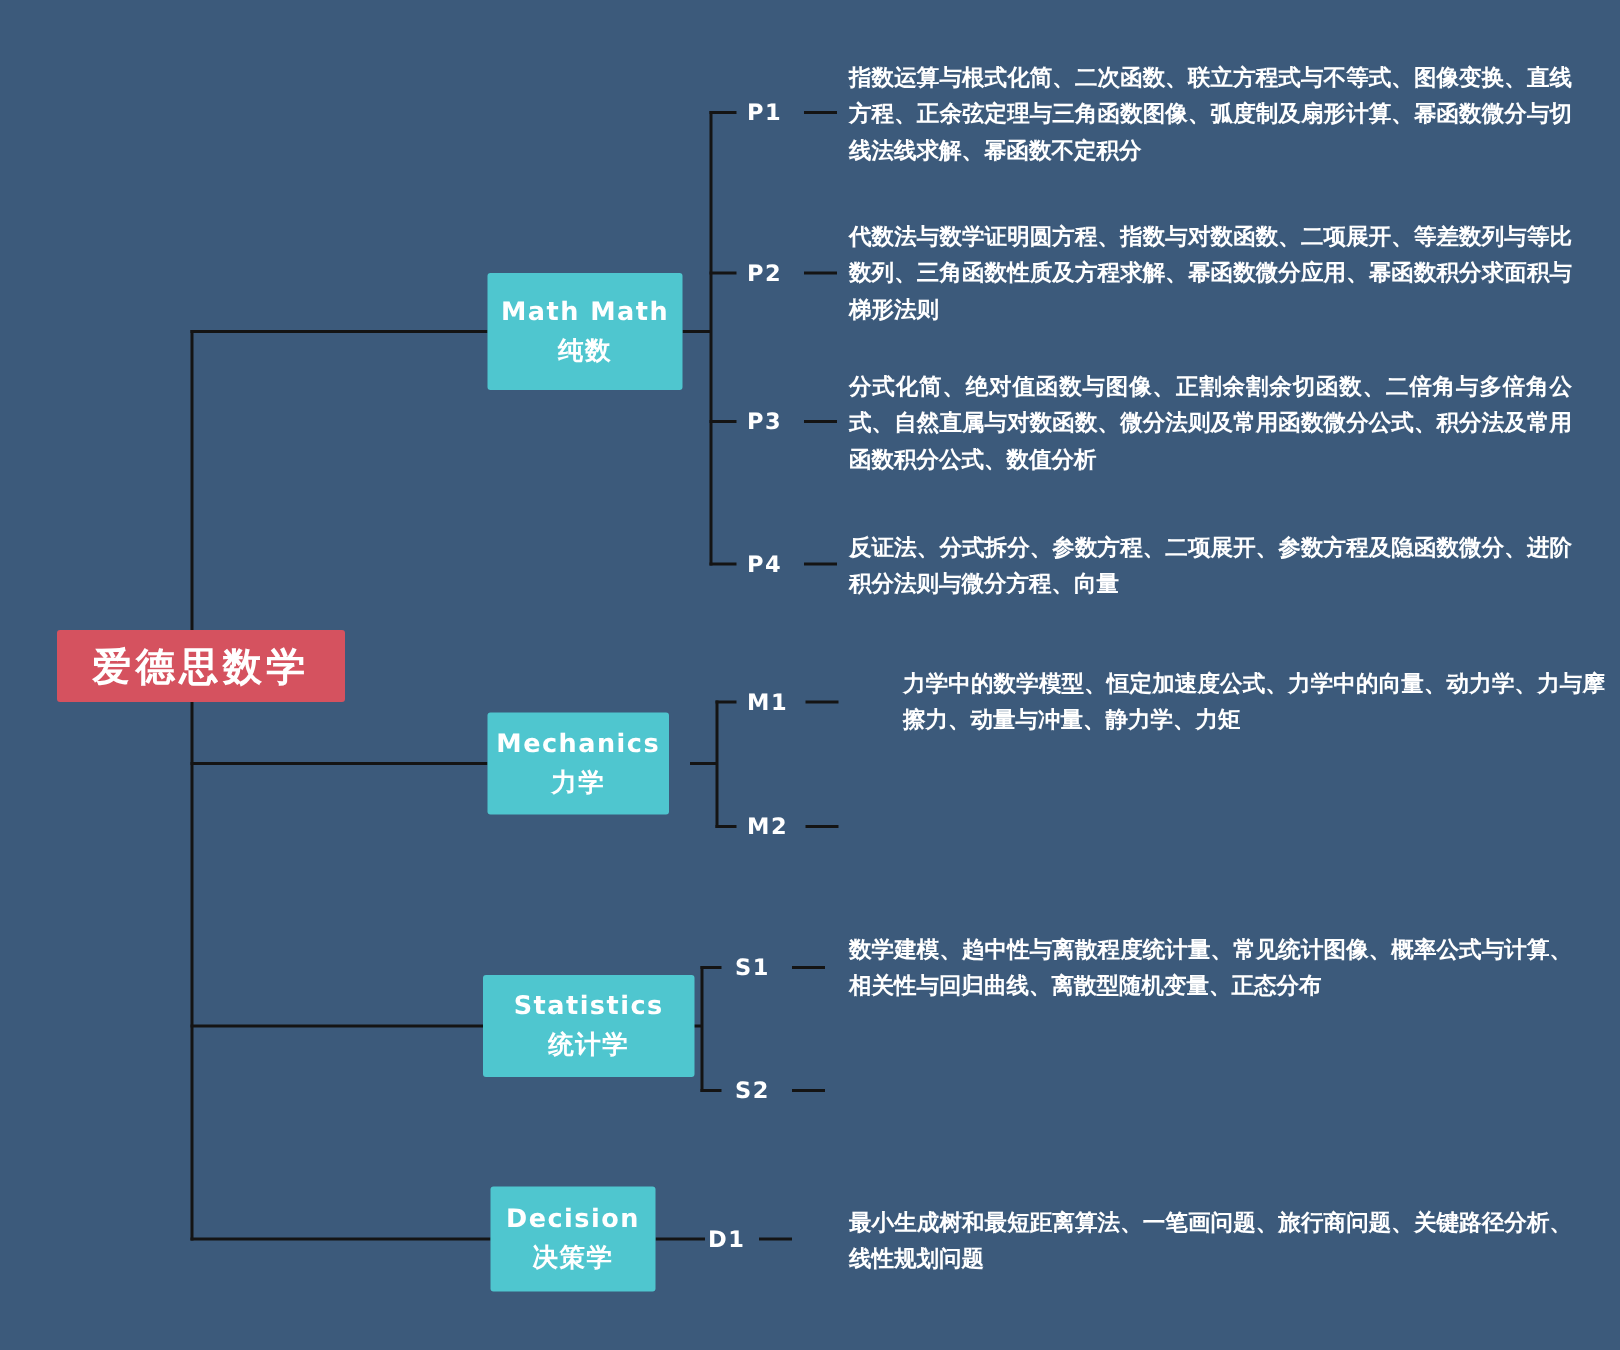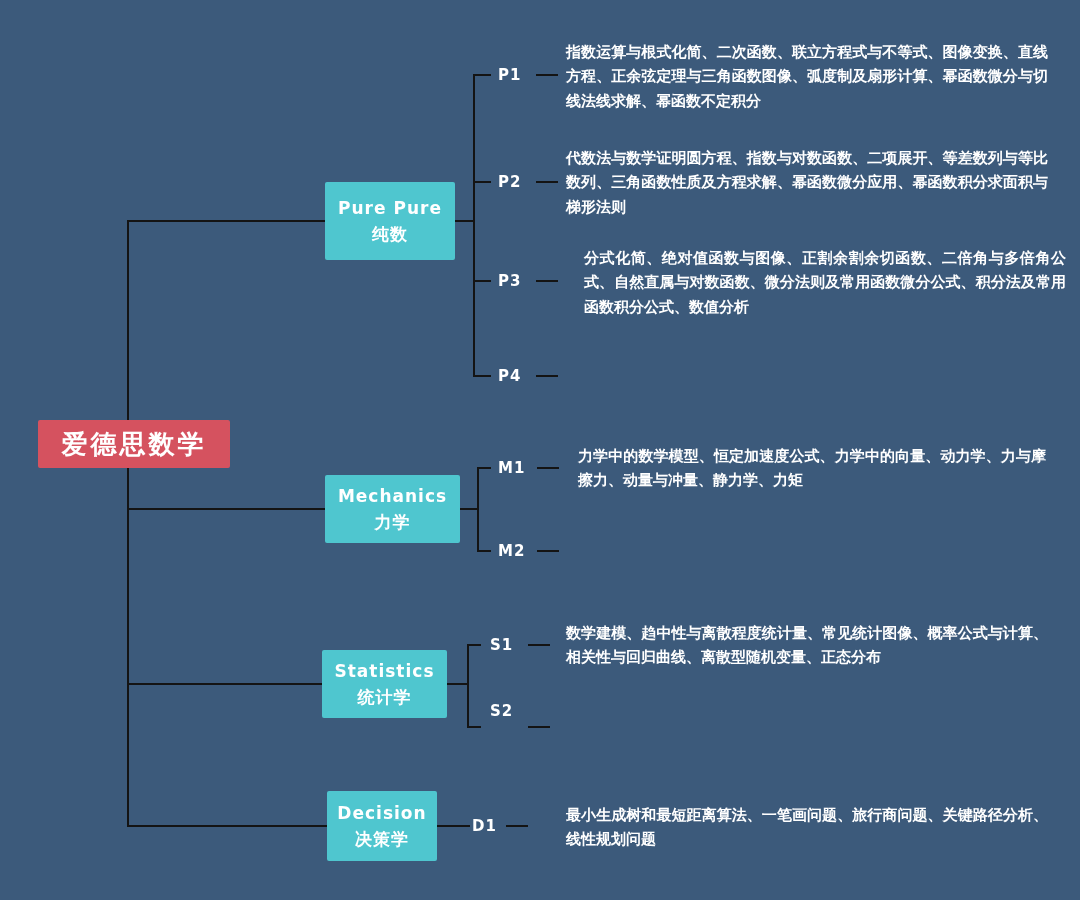--- a/index.html
+++ b/index.html
@@ -65,21 +65,21 @@
   .desc {
     position: absolute;
     transform: translateY(-50%);
     width: 482px;
     color: #FFFFFF;
     font-size: 15px;
     font-weight: 600;
     line-height: 1.62;
     text-align: justify;
   }
-  .desc.narrow { width: 468px; }
+  .desc.narrow { width: 468px; margin-left: 24px; }
 </style>
 </head>
 <body>
 
 <div class="canvas">
 
   <div class="line" style="left:127px;top:220px;width:2px;height:607px;"></div>
   <div class="line" style="left:127px;top:220px;width:198px;height:2px;"></div>
   <div class="line" style="left:127px;top:508px;width:198px;height:2px;"></div>
   <div class="line" style="left:127px;top:683px;width:195px;height:2px;"></div>
@@ -102,62 +102,63 @@
   <div class="line" style="left:467px;top:644px;width:14px;height:2px;"></div>
   <div class="line" style="left:467px;top:726px;width:14px;height:2px;"></div>
 
   <div class="line" style="left:437px;top:825px;width:33px;height:2px;"></div>
 
   <div class="node-root">
     <span>爱德思数学</span>
   </div>
 
   <div class="node-branch" style="left:325px;top:182px;width:130px;height:78px;">
-    <span>Pure Pure</span>
+    <span>Math Math</span>
     <span>纯数</span>
   </div>
-  <div class="node-branch" style="left:325px;top:475px;width:135px;height:68px;">
+  <div class="node-branch" style="left:325px;top:475px;width:121px;height:68px;">
     <span>Mechanics</span>
     <span>力学</span>
   </div>
-  <div class="node-branch" style="left:322px;top:650px;width:125px;height:68px;">
+  <div class="node-branch" style="left:322px;top:650px;width:141px;height:68px;">
     <span>Statistics</span>
     <span>统计学</span>
   </div>
   <div class="node-branch" style="left:327px;top:791px;width:110px;height:70px;">
     <span>Decision</span>
     <span>决策学</span>
   </div>
 
   <span class="code" style="left:498px;top:75px;">P1</span>
   <div class="dash" style="left:536px;top:74px;"></div>
   <div class="desc" style="left:566px;top:76px;">指数运算与根式化简、二次函数、联立方程式与不等式、图像变换、直线方程、正余弦定理与三角函数图像、弧度制及扇形计算、幂函数微分与切线法线求解、幂函数不定积分</div>
 
   <span class="code" style="left:498px;top:182px;">P2</span>
   <div class="dash" style="left:536px;top:181px;"></div>
   <div class="desc" style="left:566px;top:182px;">代数法与数学证明圆方程、指数与对数函数、二项展开、等差数列与等比数列、三角函数性质及方程求解、幂函数微分应用、幂函数积分求面积与梯形法则</div>
 
   <span class="code" style="left:498px;top:281px;">P3</span>
   <div class="dash" style="left:536px;top:280px;"></div>
-  <div class="desc" style="left:584px;top:282px;">分式化简、绝对值函数与图像、正割余割余切函数、二倍角与多倍角公式、自然直属与对数函数、微分法则及常用函数微分公式、积分法及常用函数积分公式、数值分析</div>
+  <div class="desc" style="left:566px;top:282px;">分式化简、绝对值函数与图像、正割余割余切函数、二倍角与多倍角公式、自然直属与对数函数、微分法则及常用函数微分公式、积分法及常用函数积分公式、数值分析</div>
 
   <span class="code" style="left:498px;top:376px;">P4</span>
   <div class="dash" style="left:536px;top:375px;"></div>
+  <div class="desc" style="left:566px;top:377px;">反证法、分式拆分、参数方程、二项展开、参数方程及隐函数微分、进阶积分法则与微分方程、向量</div>
 
   <span class="code" style="left:498px;top:468px;">M1</span>
   <div class="dash" style="left:537px;top:467px;"></div>
   <div class="desc narrow" style="left:578px;top:468px;">力学中的数学模型、恒定加速度公式、力学中的向量、动力学、力与摩擦力、动量与冲量、静力学、力矩</div>
 
   <span class="code" style="left:498px;top:551px;">M2</span>
   <div class="dash" style="left:537px;top:550px;"></div>
 
   <span class="code" style="left:490px;top:645px;">S1</span>
   <div class="dash" style="left:528px;top:644px;"></div>
   <div class="desc" style="left:566px;top:645px;">数学建模、趋中性与离散程度统计量、常见统计图像、概率公式与计算、相关性与回归曲线、离散型随机变量、正态分布</div>
 
-  <span class="code" style="left:490px;top:711px;">S2</span>
+  <span class="code" style="left:490px;top:727px;">S2</span>
   <div class="dash" style="left:528px;top:726px;"></div>
 
   <span class="code" style="left:472px;top:826px;">D1</span>
   <div class="dash" style="left:506px;top:825px;"></div>
   <div class="desc" style="left:566px;top:827px;">最小生成树和最短距离算法、一笔画问题、旅行商问题、关键路径分析、线性规划问题</div>
 
 </div>
 
 </body></html>

